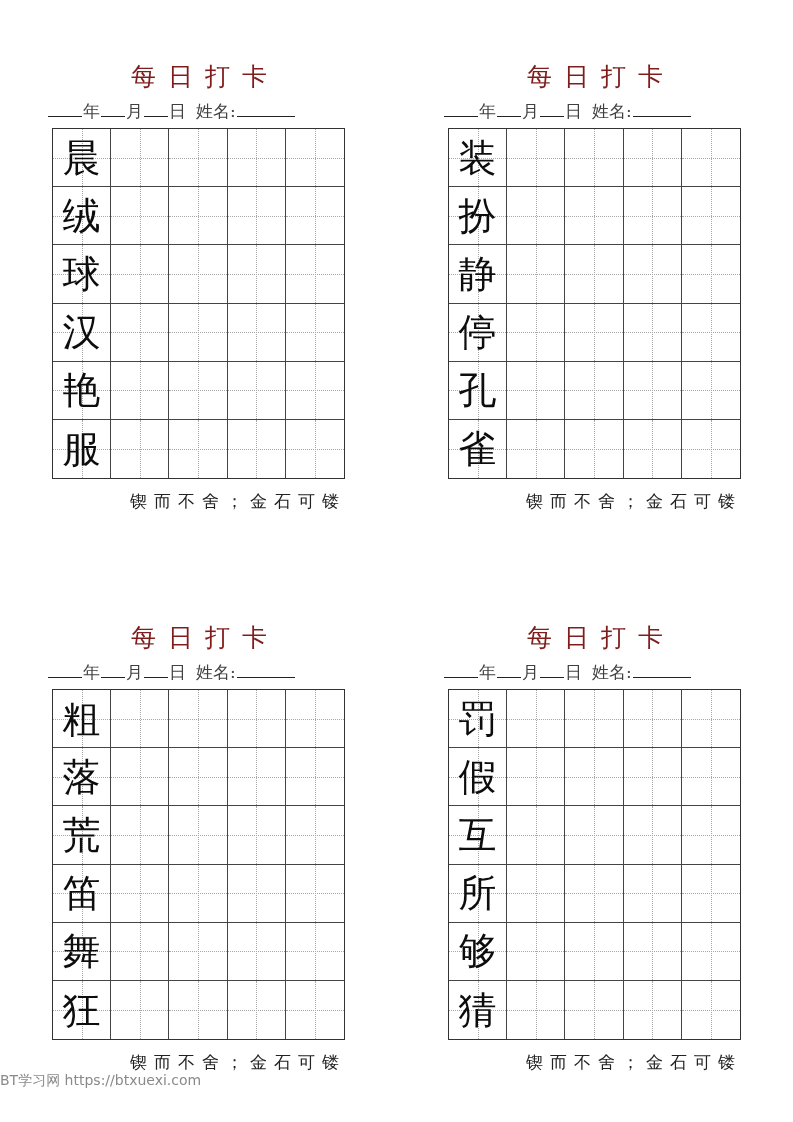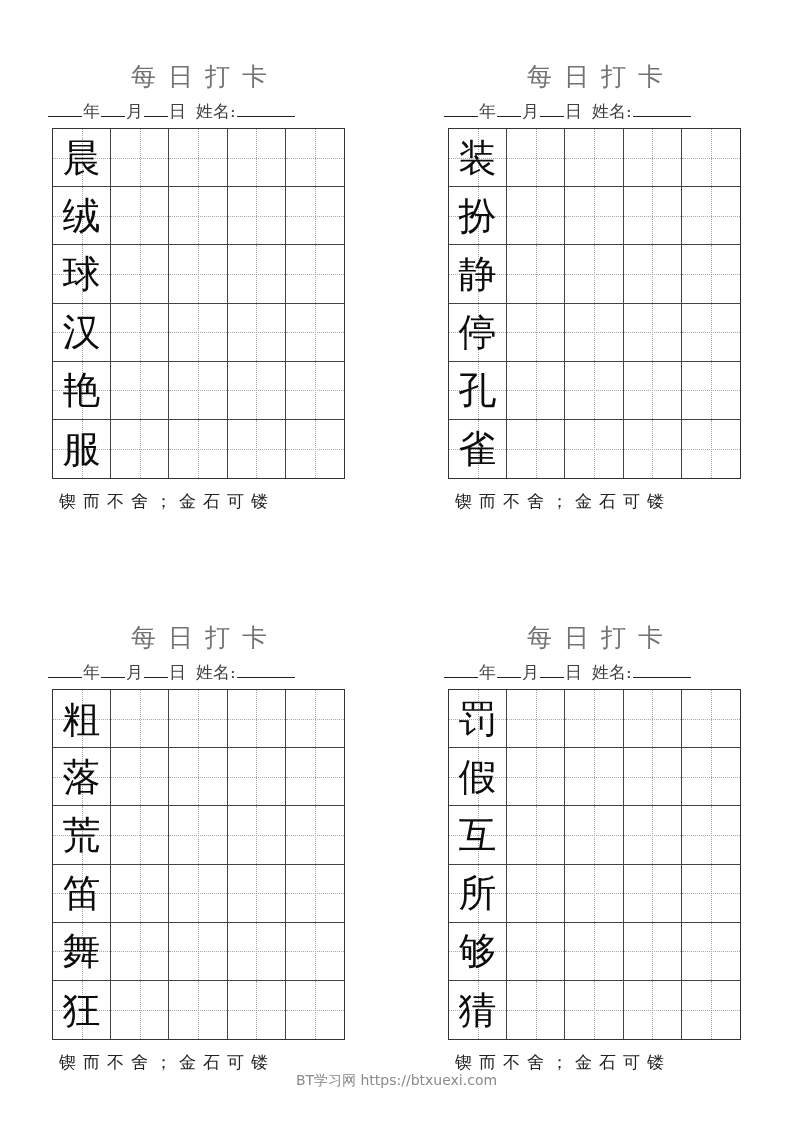--- a/index.html
+++ b/index.html
@@ -1,21 +1,21 @@
 <!DOCTYPE html>
 <html><head>
   <meta charset="utf-8">
   <style>
     html, body { margin: 0; padding: 0; background: #ffffff; }
     body { width: 793px; height: 1122px; position: relative; overflow: hidden;
            font-family: "DejaVu Serif", "Liberation Serif", serif; color: #111; }
     .card { position: absolute; width: 294px; }
     .title { position: absolute; left: 0; width: 294px; top: 0; height: 34px;
              text-align: center; font-size: 25px; letter-spacing: 12px; line-height: 34px;
-             text-indent: 12px; color: #737373; }
+             text-indent: 12px; color: #7f1d1d; }
     .meta { position: absolute; left: -4px; top: 38px; width: 300px; height: 24px;
             font-size: 17px; line-height: 24px; white-space: nowrap; color: #404040; }
     .meta .blank { display: inline-block; border-bottom: 1.4px solid #222; height: 18px; vertical-align: baseline; }
     .meta .b1 { width: 34px; }
     .meta .b2 { width: 24px; }
     .meta .b3 { width: 24px; }
     .meta .b4 { width: 58px; }
     .meta .lbl { display: inline-block; margin: 0 1px; }
     .meta .gap { display: inline-block; width: 8px; }
     .grid { position: absolute; left: 0; top: 68px; width: 293px; height: 351px;
@@ -24,24 +24,24 @@
     .cell { position: relative; border-right: 1.1px solid #444; border-bottom: 1.1px solid #444; box-sizing: border-box; }
     .cell.lastcol { border-right: none; }
     .cell.lastrow { border-bottom: none; }
     .cell::before { content: ""; position: absolute; left: 50%; top: 0; bottom: 0; border-left: 1px dotted #a8a8a8; }
     .cell::after { content: ""; position: absolute; top: 50%; left: 0; right: 0; border-top: 1px dotted #a8a8a8; }
     .cell .char { position: absolute; left: 0; top: 0; width: 100%; height: 100%;
                   display: flex; align-items: center; justify-content: center;
                   font-size: 38px; line-height: 1; z-index: 1; color: #0d0d0d;
                   font-family: "DejaVu Serif", "Liberation Serif", serif; }
     .motto { position: absolute; left: 0; top: 428px; width: 294px; height: 26px;
-             text-align: left; font-size: 17px; letter-spacing: 7px; text-indent: 7px;
+             text-align: right; font-size: 17px; letter-spacing: 7px; text-indent: 7px;
              line-height: 26px; color: #222; }
     .footer { position: absolute; left: 0; width: 793px; top: 1069px; height: 22px;
-              text-align: center; font-family: "DejaVu Sans", "Liberation Sans", sans-serif;
+              font-family: "DejaVu Sans", "Liberation Sans", sans-serif;
               font-size: 14px; color: #8a8a8a; line-height: 22px; }
   </style>
 </head>
 <body>
 
 <div class="card" style="left:52px; top:60px;">
   <div class="title">每日打卡</div>
   <div class="meta">
     <span class="blank b1"></span><span class="lbl">年</span><span class="blank b2"></span><span class="lbl">月</span><span class="blank b3"></span><span class="lbl">日</span><span class="gap"></span><span class="lbl">姓名:</span><span class="blank b4"></span>
   </div>

